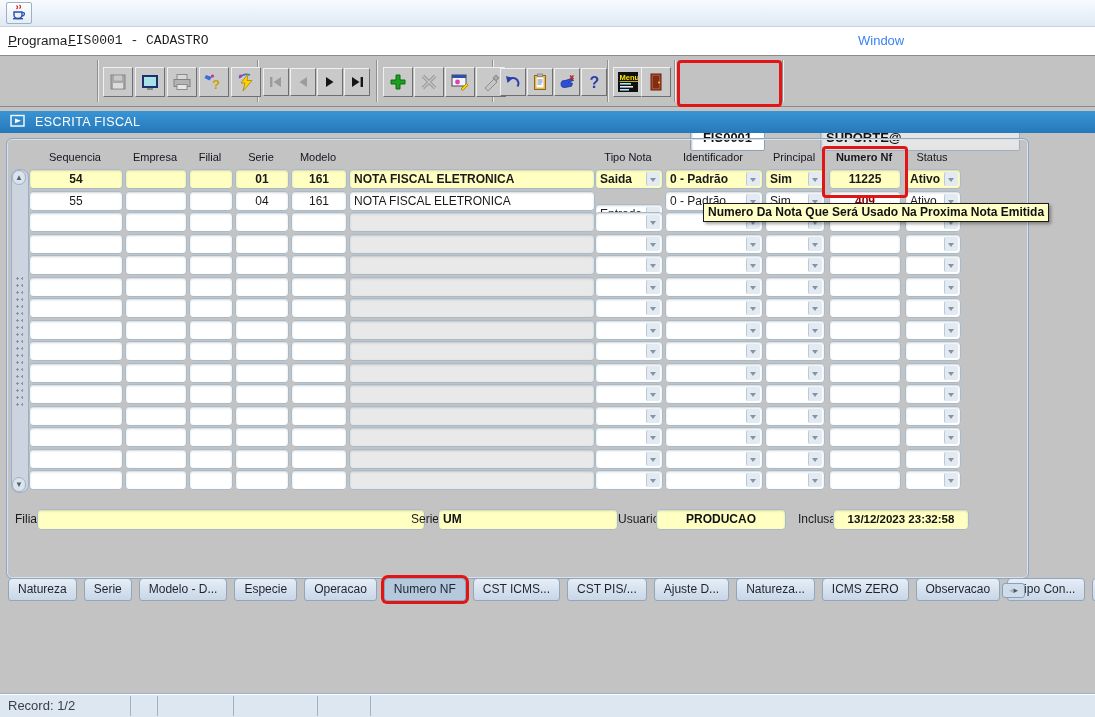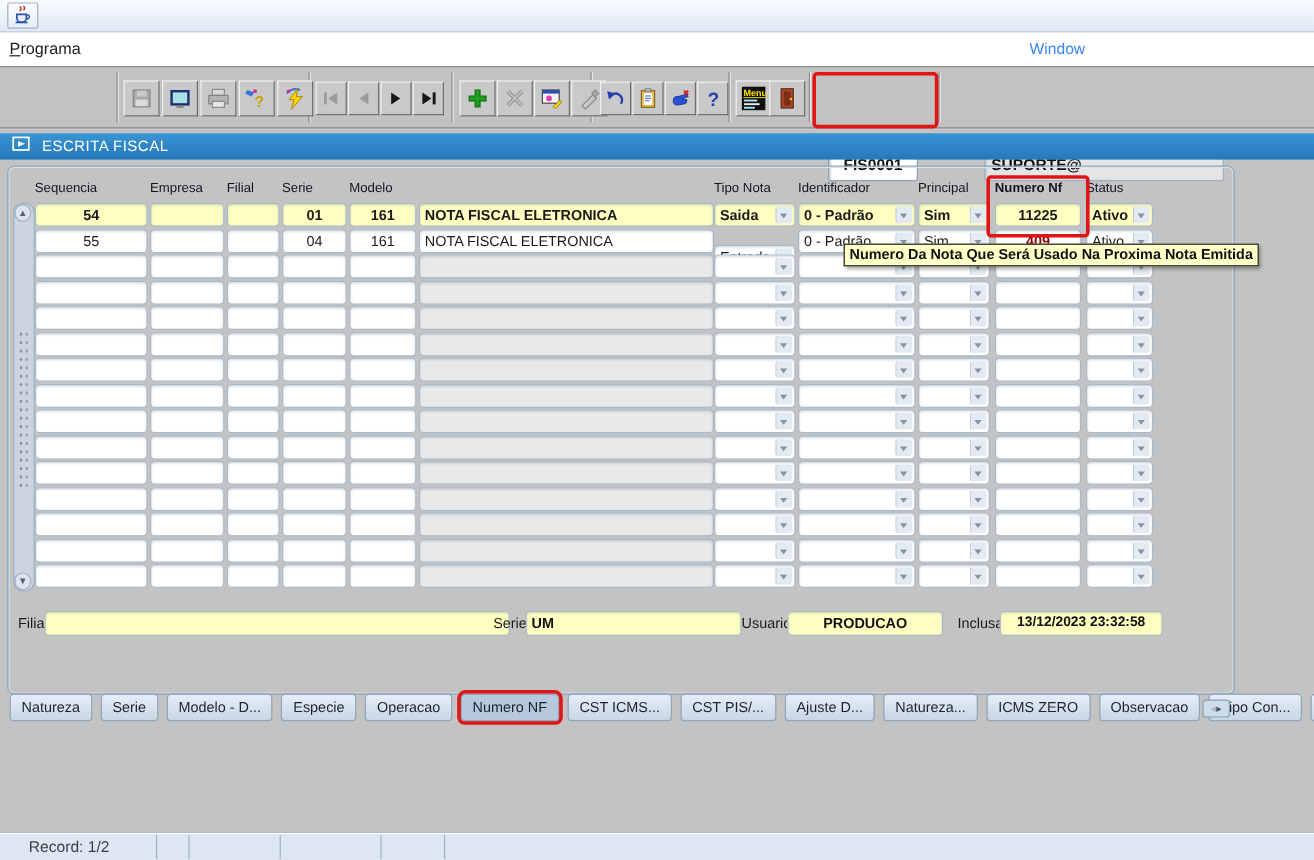--- a/index.html
+++ b/index.html
@@ -45,21 +45,21 @@
   
   .titlebar{left:0;top:111px;width:1095px;height:22px;
     background:linear-gradient(#3a94d3,#2579ba);display:flex;align-items:center;}
   .titlebar .ticon{margin-left:10px;}
   .titlebar .ttext{color:#fff;font-size:12.5px;letter-spacing:.4px;margin-left:10px;}
 
   
   .panel{left:6px;top:138px;width:1021px;height:439px;border:1px solid #8ea7bf;
     border-radius:6px;box-shadow:inset 0 0 0 1px #d9e2ec;}
 
-  .hdr{position:absolute;top:12px;height:14px;font-size:11px;color:#14161f;}
+  .hdr{position:absolute;top:12px;height:14px;font-size:11px;color:#14161f;text-align:center;}
   .hdr.b{font-weight:bold;}
 
   .cell{position:absolute;height:18px;background:#fff;border:1px solid #a9bac9;border-radius:4px;
     box-shadow:inset 0 1px 2px rgba(100,120,140,.30);font-size:12px;color:#1a1a1a;
     line-height:18px;white-space:nowrap;overflow:hidden;}
   .cell .cv{padding:0 4px;display:block;overflow:hidden;}
   .cell.sel{background:#ffffc2;font-weight:bold;}
   .cell.graycell{background:#e9e9e9;}
   .cell.warnval{font-weight:bold;}
   .cell.warnval .cv{color:#8b0000;}
@@ -95,41 +95,42 @@
   .tabscroll .l{color:#aab8c6;} .tabscroll .r{color:#47586a;}
 
   
   .tooltip{position:absolute;left:703px;top:203px;height:17px;line-height:17px;background:#ffffc8;
     border:1px solid #1a1a1a;font-size:12px;font-weight:bold;color:#111;padding:0 4px;
     white-space:nowrap;z-index:50;box-shadow:2px 2px 3px rgba(0,0,0,.35);}
 
   
   .statusbar{left:0;top:693px;width:1095px;height:24px;background:#dde7f1;
     border-top:1px solid #9fb1c3;box-shadow:inset 0 1px 0 #ffffff;}
-  .statusbar .rec{position:absolute;left:24px;top:0;height:24px;line-height:23px;font-size:13px;color:#3a3f46;}
+  .statusbar .rec{position:absolute;left:8px;top:0;height:24px;line-height:23px;font-size:13px;color:#3a3f46;}
   .ssep{position:absolute;top:2px;bottom:2px;width:1px;background:#9fb1c3;}
 </style>
 </head>
 <body>
 
 <div class="abs top-strip">
   <button class="java-btn">
     <span>
       <svg width="18" height="16" viewBox="0 0 18 16">
         <path d="M4 8 h8 v3 a4 3.5 0 0 1 -8 0 z" fill="#e8f0f8" stroke="#2a4fae" stroke-width="1.4"></path>
         <path d="M12.4 8.6 h1.6 a2 2 0 0 1 -2 3.2" fill="none" stroke="#2a4fae" stroke-width="1.2"></path>
         <path d="M6.5 1.5 q2 1.6 0 3.6 M9.5 1 q2 1.6 0 3.6" fill="none" stroke="#cc2222" stroke-width="1.2"></path>
         <rect x="3" y="14" width="10" height="1.4" fill="#2a4fae"></rect>
       </svg>
     </span>
   </button>
 </div>
 
 <div class="abs menubar">
   <span class="menu-item menu-prog">Programa</span>
+  <span class="menu-item menu-name">FIS0001 - CADASTRO</span>
   <span class="menu-window">Window</span>
 </div>
 
 <div class="abs toolbar">
   <div class="tsep" style="left:97px"></div>
   <div class="tsep" style="left:257px"></div>
   <div class="tsep" style="left:376px"></div>
   <div class="tsep" style="left:492px"></div>
   <div class="tsep" style="left:607px"></div>
   <div class="tsep" style="left:674px"></div>

